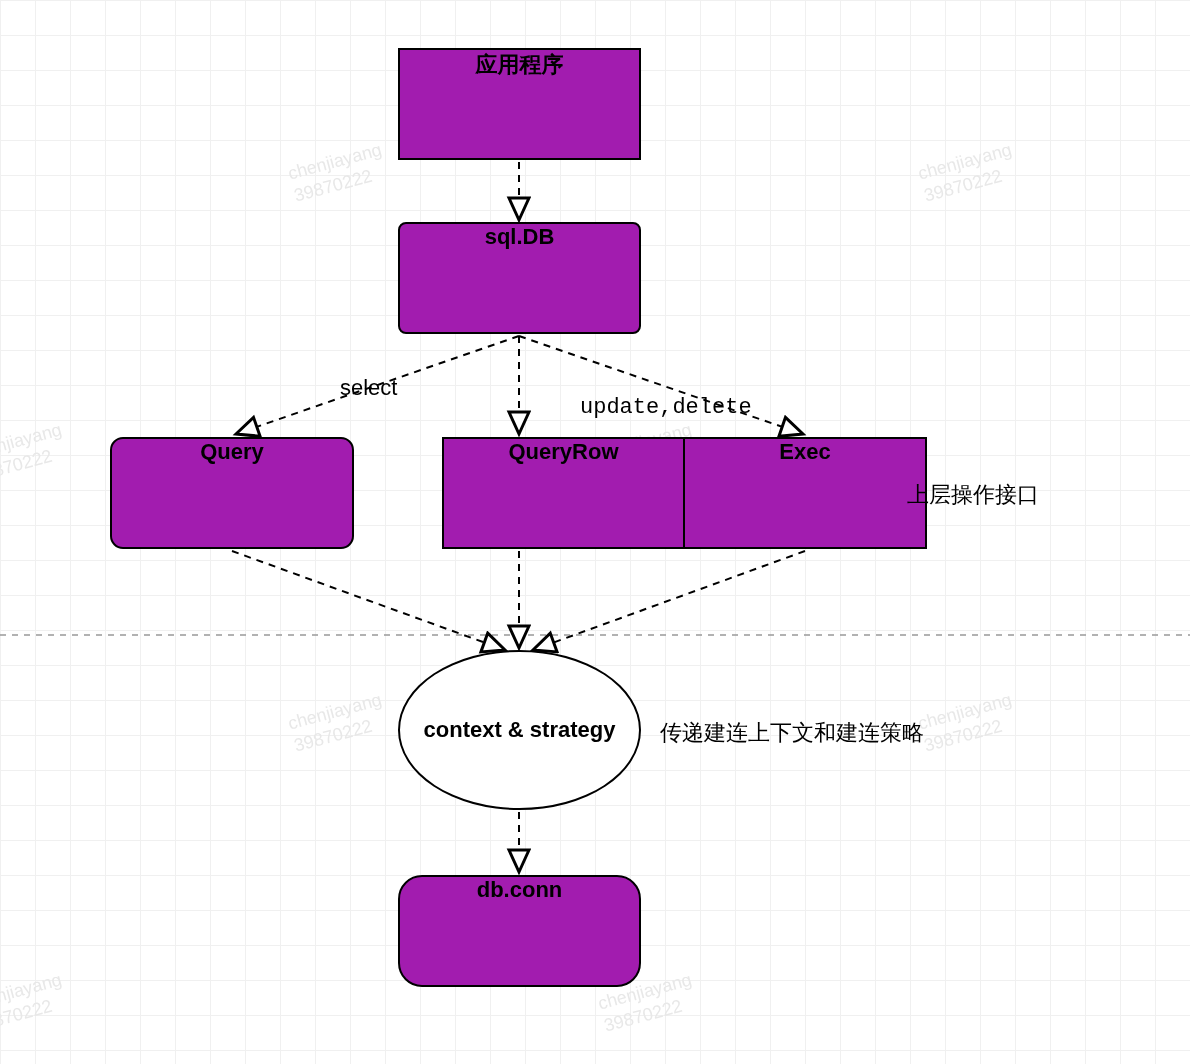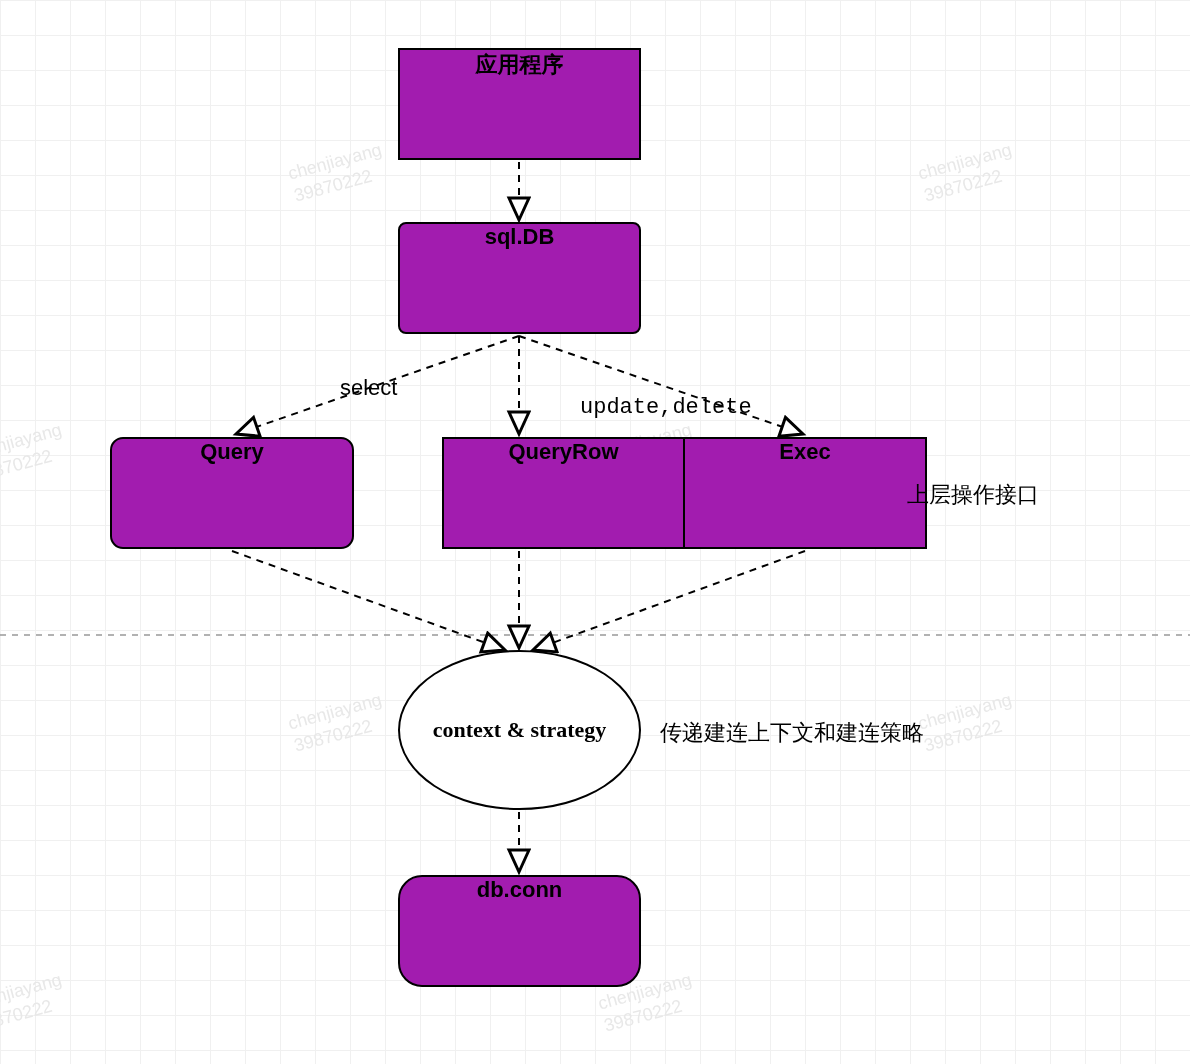--- a/index.html
+++ b/index.html
@@ -97,21 +97,21 @@
 </div>
 
 <div class="box" style="left:398px; top:437px; width:243px; height:112px;margin-left:44px;">
   <span>QueryRow</span>
 </div>
 
 <div class="box" style="left:683px; top:437px; width:244px; height:112px;">
   <span>Exec</span>
 </div>
 
-<div class="ellipse" style="left:398px; top:650px; width:243px; height:160px;font-family:Liberation Serif, serif;">
+<div class="ellipse" style="left:398px; top:650px; width:243px; height:160px;">
   <span>context &amp; strategy</span>
 </div>
 
 <div class="box" style="left:398px; top:875px; width:243px; height:112px;border-radius:24px;">
   <span>db.conn</span>
 </div>
 
 <div class="label" style="left:340px; top:375px;">select</div>
 <div class="label" style="left:580px; top:395px;font-family:Liberation Mono, monospace;">update,delete</div>
 <div class="label" style="left:907px; top:480px;">上层操作接口</div>

